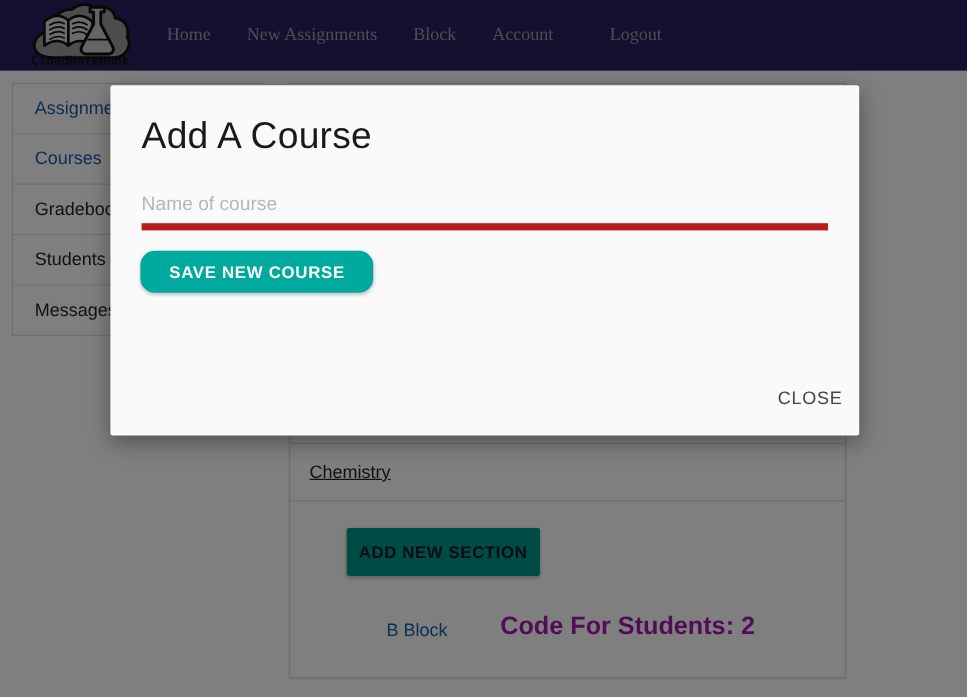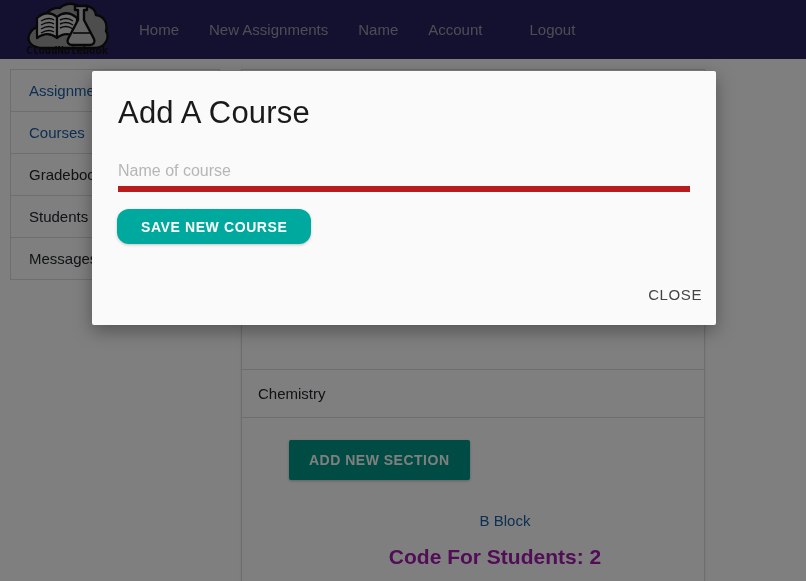--- a/index.html
+++ b/index.html
@@ -37,20 +37,21 @@
     width: 86px; height: 59px;
     margin-left: 24px;
     display: flex; justify-content: center;
     position: relative;
   }
   .brand svg { display: block; }
   .navlinks {
     display: flex;
     align-items: center;
     margin-left: 29px;
+    font-family: Liberation Serif, serif;
   }
   .navlink {
     color: #9a9aab;
     font-size: 15px;
     text-decoration: none;
     white-space: nowrap;
     padding: 0;
   }
   .nav-gap-1 { margin-left: 0px; }
   .nav-gap  { margin-left: 30px; }
@@ -96,45 +97,44 @@
   }
   .card-row {
     border-bottom: 1px solid #dddddd;
     padding: 0 16px;
     font-size: 15px;
     color: #212529;
     display: flex;
     align-items: center;
   }
   .card-row.tall { height: 300px; }
-  .card-row.course { height: 48px; }
+  .card-row.course { height: 48px; text-decoration: underline; }
   .card-section-body {
     padding: 22px 16px 30px 16px;
     border-bottom: none;
     display: block;
   }
   .btn-section {
     display: inline-block;
     background: #009688;
-    color: #ffffff;
+    color: #0f172a;
     border: none;
     border-radius: 2px;
     font-size: 14px;
     font-weight: bold;
     letter-spacing: .5px;
-    padding: 12px 20px;
+    padding: 12px 10px;
     margin-left: 31px;
     box-shadow: 0 1px 3px rgba(0,0,0,.25);
     cursor: pointer;
   }
   .section-line {
-    margin-top: 32px;
-    display: flex;
-    align-items: center;
-    flex-direction: column;
+    margin-top: 14px;
+    display: flex;
+    align-items: flex-end;
   }
   .section-name {
     color: #1a5ea8;
     font-size: 15px;
     margin-left: 64px;
     text-decoration: none;
   }
   .section-code {
     color: #a21caf;
     font-size: 21px;
@@ -147,21 +147,21 @@
   #overlay {
     position: absolute;
     inset: 0;
     background: rgba(0,0,0,0.5);
   }
 
   
   #modal {
     position: absolute;
     left: 92px; top: 71px;
-    width: 624px; height: 254px;
+    width: 624px; height: 292px;
     background: #fafafa;
     box-shadow: 0 6px 18px rgba(0,0,0,.35);
     border-radius: 2px;
     overflow: hidden;
   }
   #modal-title {
     position: absolute;
     left: 26px; top: 24px;
     font-size: 31px;
     color: #1a1a1a;
@@ -241,21 +241,21 @@
           <path d="M51 6 L63 6 L63 10 L60 10 L60 20 L70 39 C71.5 42 69.5 45 66 45 L48 45 C44.5 45 42.5 42 44 39 L54 20 L54 10 L51 10 Z" fill="#c9c9c9" stroke="#111111" stroke-width="2.4" stroke-linejoin="round"></path>
           <path d="M49 33 L66 33" stroke="#111111" stroke-width="1.6"></path>
 
           <text x="43" y="54" text-anchor="middle" font-family="'DejaVu Sans Mono', monospace" font-size="10.5" font-weight="bold" fill="#111111">CloudNotebook</text>
         </svg>
       </a>
 
       <div class="navlinks">
         <a class="navlink nav-gap-1" href="#">Home</a>
         <a class="navlink nav-gap" href="#">New Assignments</a>
-        <a class="navlink nav-gap" href="#">Name</a>
+        <a class="navlink nav-gap" href="#">Block</a>
         <a class="navlink nav-gap" href="#">Account</a>
         <a class="navlink nav-gap-big" href="#">Logout</a>
       </div>
 
     </div>
   </div>
 
   <div id="content">
 
     <div id="sidebar">

